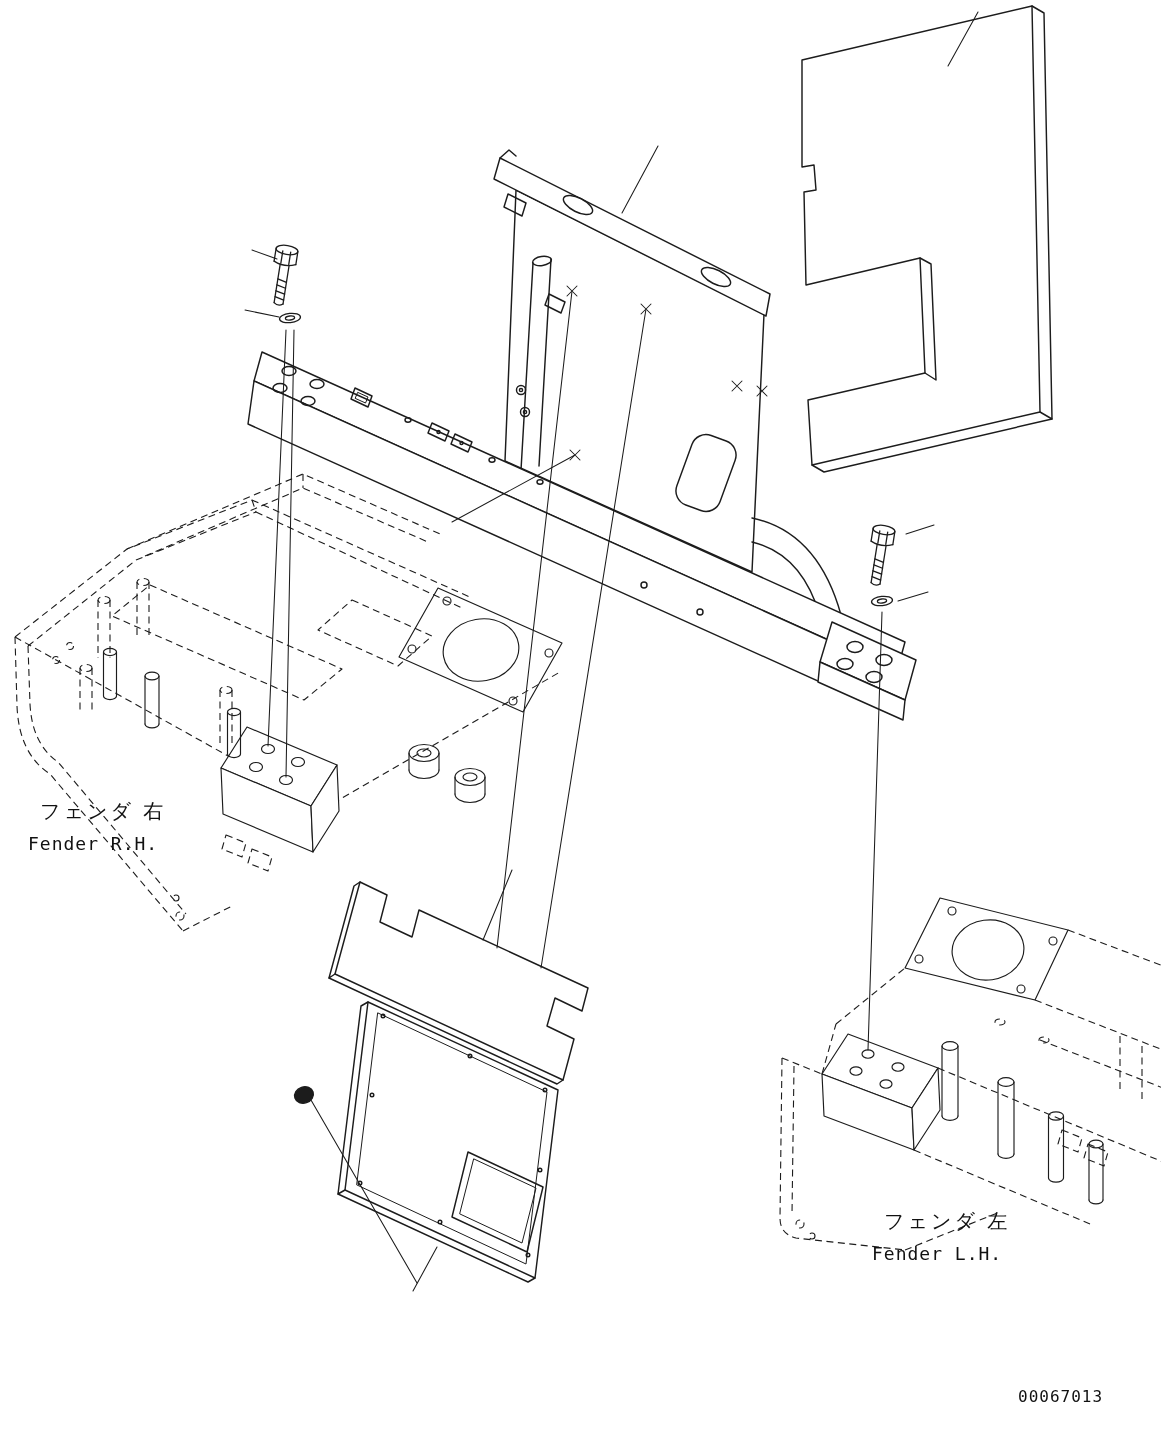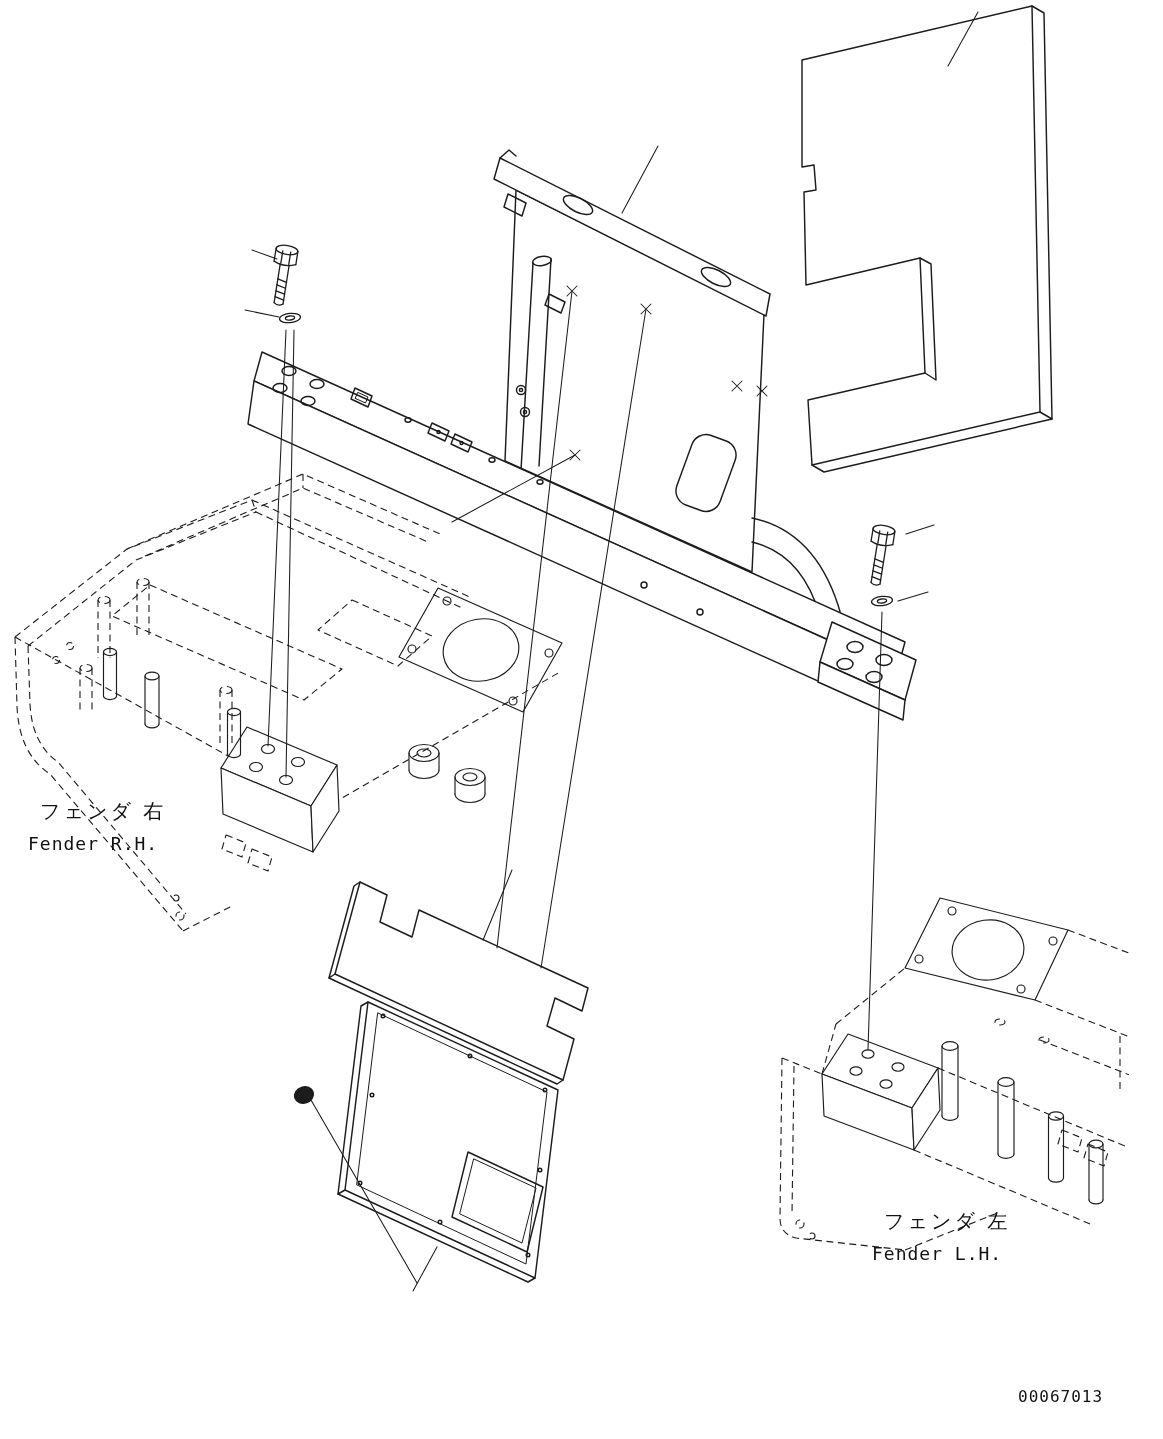--- a/index.html
+++ b/index.html
@@ -1,18 +1,18 @@
 <!DOCTYPE html>
 <html><head>
 <meta charset="utf-8">
 <style>
   html,body { margin:0; padding:0; background:#ffffff; }
   #stage {
     position:relative; width:1129px; height:1439px; background:#ffffff;
-    overflow:hidden; font-family:"Liberation Sans", sans-serif;
+    overflow:hidden; font-family:"Liberation Sans", sans-serif;padding-left:32px;
   }
   svg { position:absolute; left:0; top:0; }
 
   
   g.dashed > * { stroke:#1c1c1c; fill:none; stroke-width:1.1; stroke-dasharray:7 4.5; stroke-linejoin:round; }
   g.solid  > * { stroke:#1c1c1c; fill:none; stroke-width:1.45; stroke-linejoin:round; stroke-linecap:round; }
   g.solid.thin > * { stroke-width:1.15; }
   g.solid > .f { fill:#ffffff; }
   g.solid > .thinln { stroke-width:1; }
   g.solid > .d { fill:#1c1c1c; stroke:#1c1c1c; }

